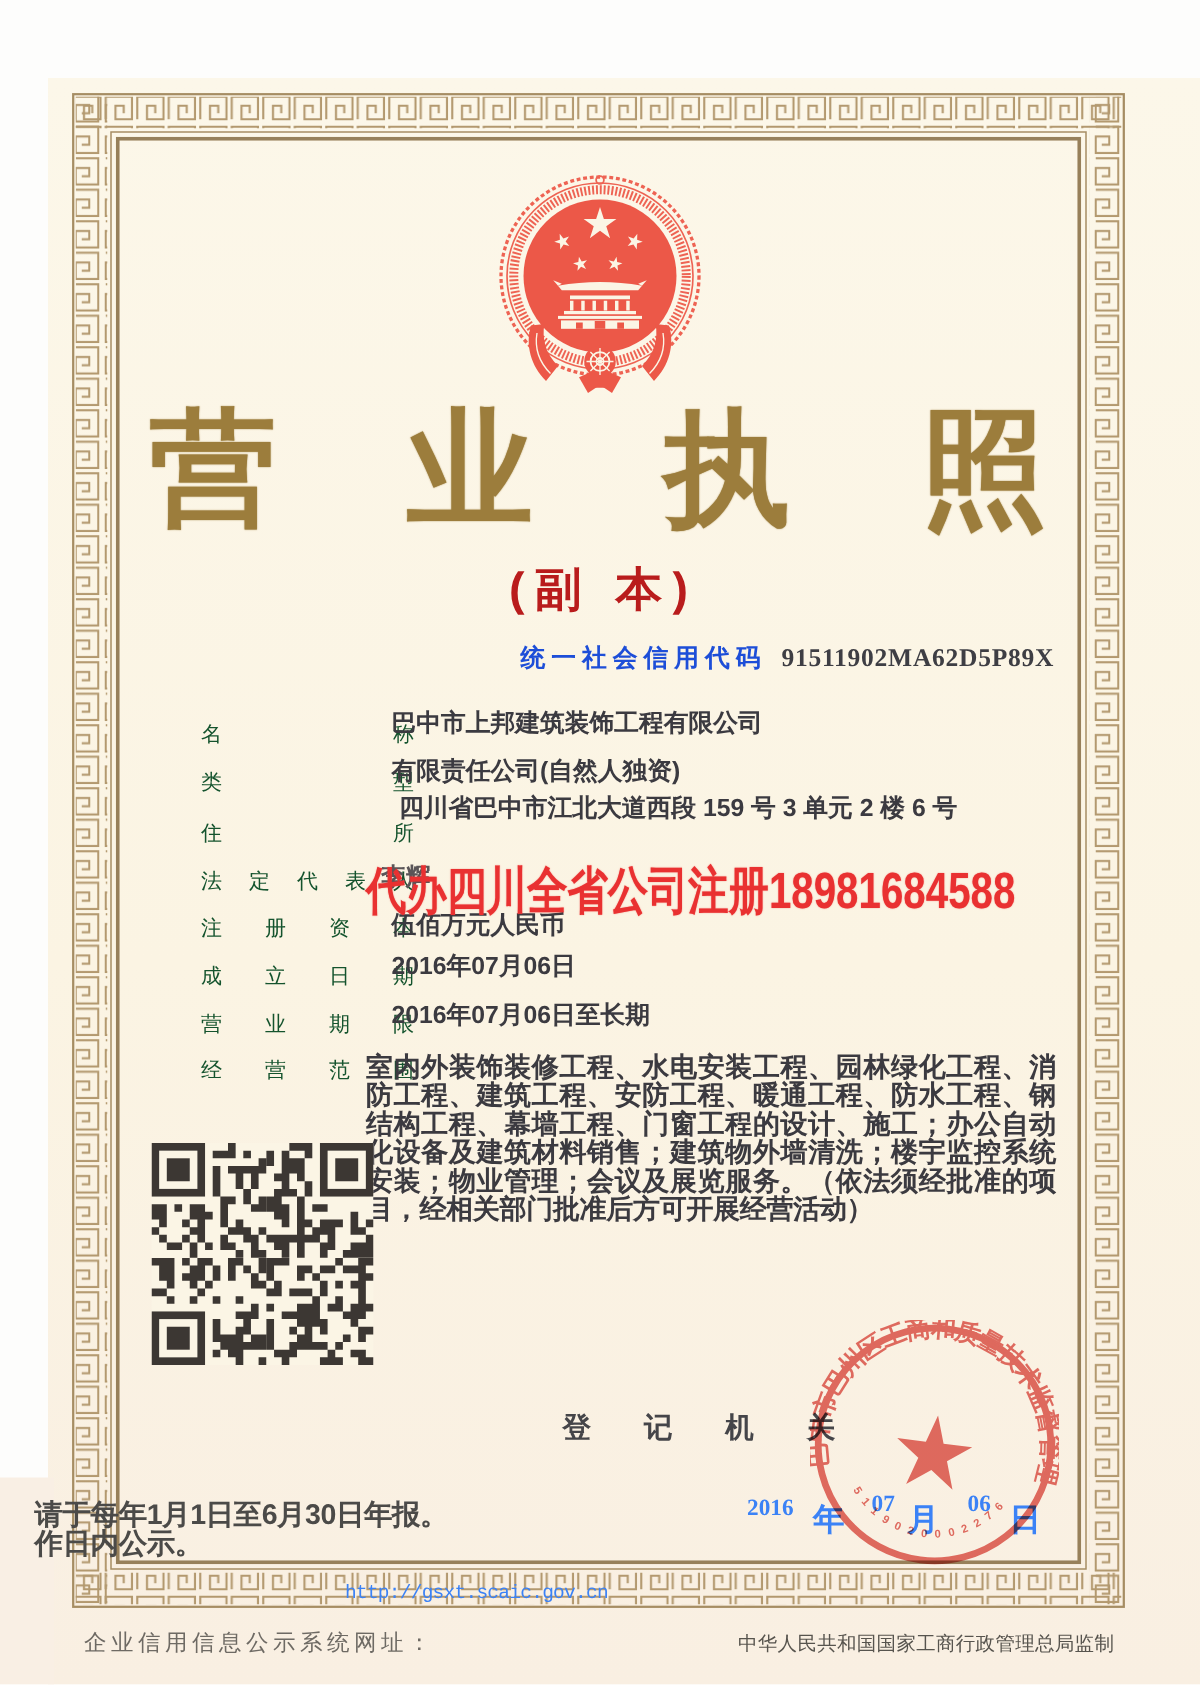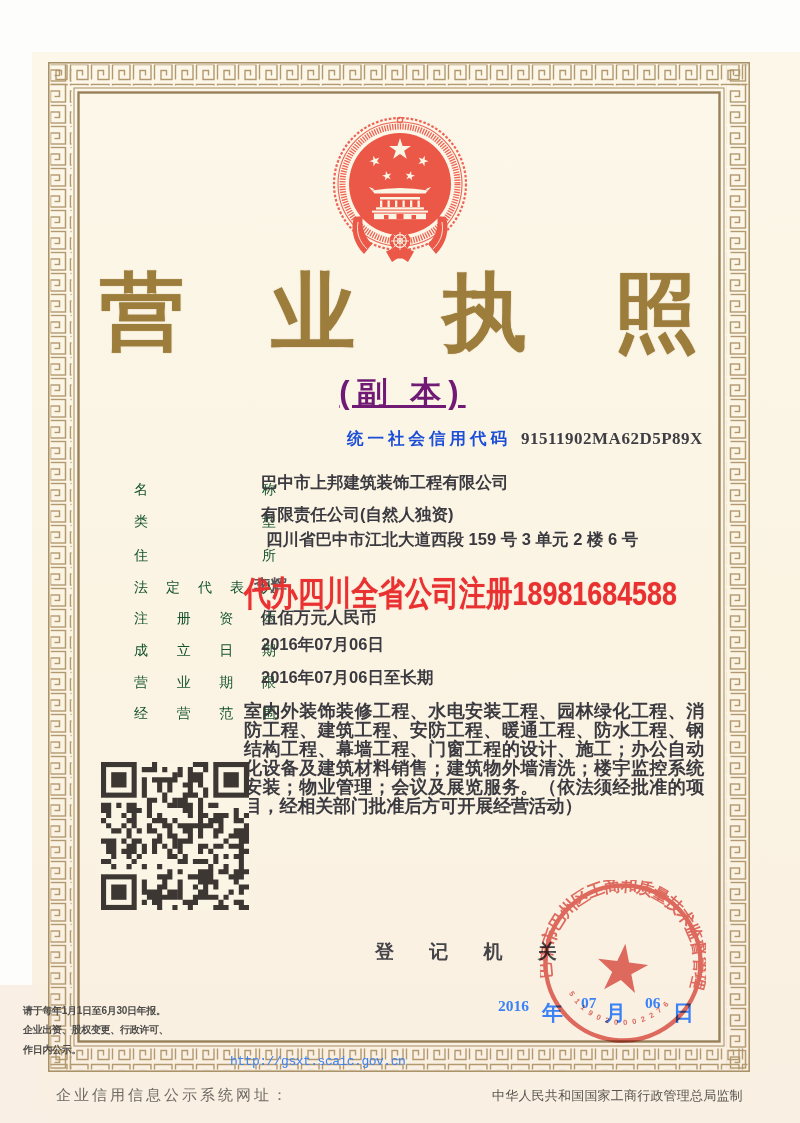--- a/index.html
+++ b/index.html
@@ -21,21 +21,21 @@
   .layer{position:absolute;z-index:2;}
   .emblem{left:330px;top:112px;}
   .title{
     left:48px;top:268px;width:702px;text-align:center;
     font-size:84px;font-weight:bold;color:#9c7d3c;
     letter-spacing:32px;padding-left:32px;box-sizing:border-box;line-height:1.05;
     text-shadow:0 0 1px #9c7d3c;
   }
   .subtitle{
     left:48px;top:372px;width:702px;text-align:center;
-    font-size:31px;font-weight:bold;color:#701a75;letter-spacing:7px;padding-left:7px;box-sizing:border-box;text-decoration:underline;
+    font-size:31px;font-weight:bold;color:#b91c1c;letter-spacing:7px;padding-left:7px;box-sizing:border-box;
   }
   .credit-row{left:336px;top:428px;white-space:nowrap;}
   .credit-label{font-size:16.5px;font-weight:bold;color:#1d4ed8;letter-spacing:4px;margin-left:11px;}
   .credit-value{font-family:"Liberation Serif","DejaVu Serif",serif;font-size:17px;color:#3e3e44;letter-spacing:0.5px;margin-left:10px;font-weight:600;}
   .f-label{
     left:134px;width:142px;text-align:justify;text-align-last:justify;
     font-size:14px;font-weight:400;color:#14532d;line-height:21px;
   }
   .f-value{
     left:261px;font-size:16.5px;font-weight:600;color:#3b3a40;line-height:20px;white-space:nowrap;
@@ -50,21 +50,21 @@
     transform:scaleX(0.79);transform-origin:left center;
     text-shadow:0 0 1px rgba(233,49,49,.6);
   }
   .qr{left:101px;top:762px;}
   .reg-label{left:375px;top:939px;font-size:19px;font-weight:600;color:#454549;letter-spacing:15px;white-space:nowrap;}
   .date-row{left:498px;top:992px;width:220px;height:36px;}
   .date-row span{position:absolute;color:#3b82f6;}
   .d-num{font-family:"Liberation Serif","DejaVu Serif",serif;font-weight:bold;font-size:15.5px;}
   .d-unit{font-size:21px;font-weight:600;}
   .seal{left:540px;top:880px;mix-blend-mode:multiply;opacity:.82;z-index:3;}
-  .notes{left:23px;top:1001px;z-index:5;font-size:10px;font-weight:bold;color:#4b4a48;line-height:19.3px;white-space:nowrap;letter-spacing:-0.3px;}
+  .notes{left:23px;top:1001px;z-index:5;font-size:19px;font-weight:bold;color:#4b4a48;line-height:19.3px;white-space:nowrap;letter-spacing:-0.3px;}
   .site-url{left:230px;top:1054px;z-index:5;font-family:"Liberation Mono","DejaVu Sans Mono",monospace;font-size:13px;font-weight:normal;color:#3b82f6;letter-spacing:-0.5px;white-space:nowrap;}
   .site-label{left:56px;top:1086px;font-size:15px;color:#6e6a64;letter-spacing:3px;white-space:nowrap;}
   .producer{left:492px;top:1087px;font-size:13px;color:#57544e;letter-spacing:0.2px;white-space:nowrap;}
 </style>
 </head>
 <body>
 
 <div class="paper"></div>
 <div class="paper-corner"></div>
 
@@ -215,19 +215,18 @@
       <textPath href="#seal-arc" startOffset="0" textLength="282">巴中市巴州区工商和质量技术监督管理局</textPath>
     </text>
     <text font-size="7.5" font-weight="bold" fill="#dd4f48" letter-spacing="2.5" font-family="Liberation Sans, DejaVu Sans, sans-serif">
       <textPath href="#seal-arc-num" startOffset="2" textLength="120">5119020002276</textPath>
     </text>
   </g>
 </svg>
 
 <div class="layer notes">
   <div>请于每年1月1日至6月30日年报。</div>
-  <div>企业出资、股权变更、行政许可、</div>
   <div>作日内公示。</div>
 </div>
 
 <div class="layer site-url">http://gsxt.scaic.gov.cn</div>
 <div class="layer site-label">企业信用信息公示系统网址：</div>
 <div class="layer producer">中华人民共和国国家工商行政管理总局监制</div>
 
 </body></html>

